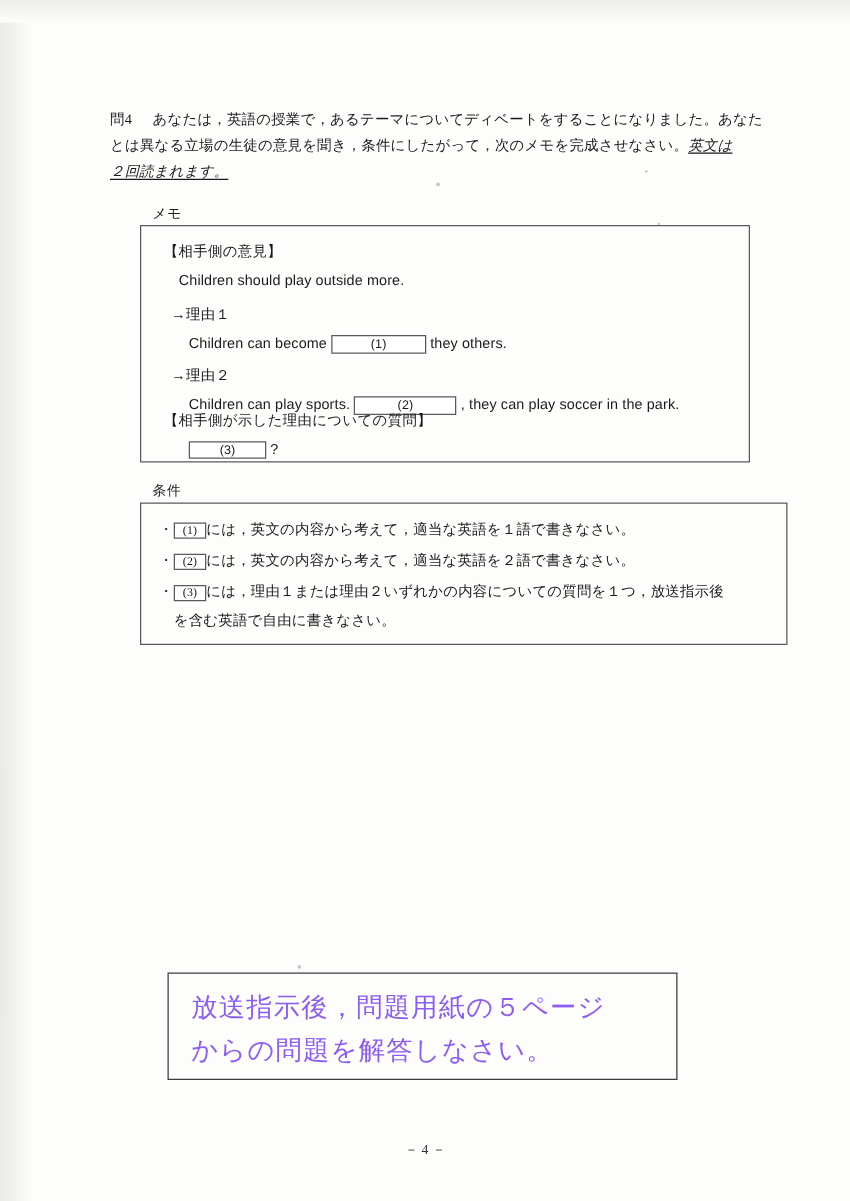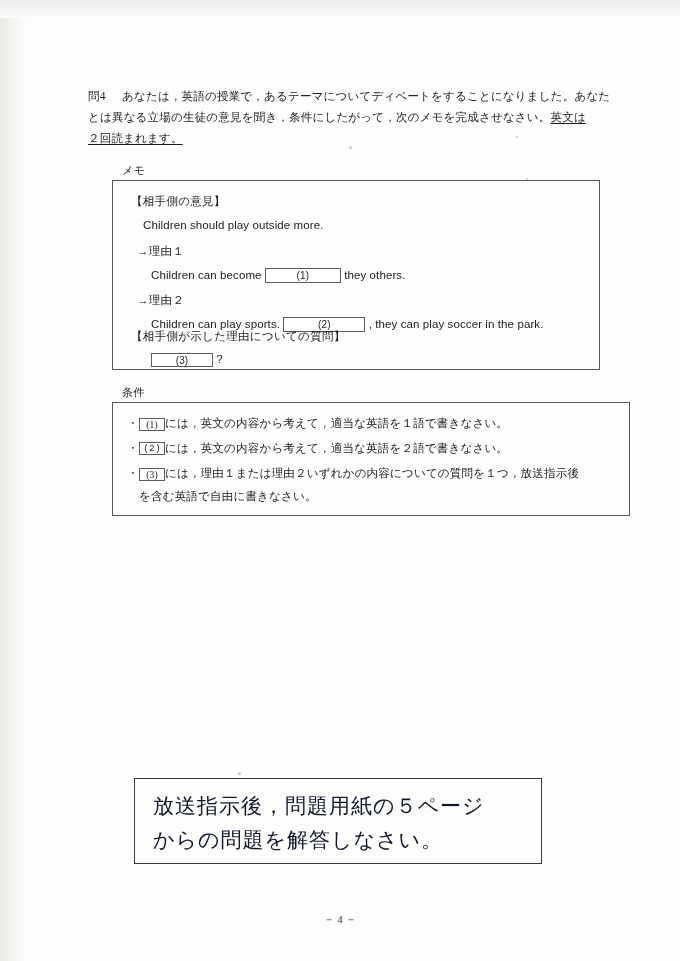--- a/index.html
+++ b/index.html
@@ -50,20 +50,21 @@
     display: inline-block;
     width: 34px;
   }
   .q-indent {
     display: inline-block;
     width: 0px;
   }
   .u-line {
     text-decoration: underline;
     text-underline-offset: 2px;
+    font-style: italic;
   }
 
   .section-label {
     position: absolute;
     font-size: 11px;
     letter-spacing: 0.5px;
     margin-left: 10px;
   }
 
   .boxed {
@@ -171,21 +172,21 @@
     border: 1px solid #3b3b3b;
   }
   .announce-text {
     position: absolute;
     left: 18px;
     top: 10px;
     width: 375px;
     font-size: 21px;
     line-height: 34px;
     letter-spacing: 1px;
-    color: #0f172a;
+    color: #8b5cf6;
     font-family: Liberation Serif, serif;
   }
 
   .page-num {
     position: absolute;
     left: 0;
     right: 0;
     top: 912px;
     text-align: center;
     font-size: 11px;
@@ -251,21 +252,21 @@
       </div>
     </div>
   </div>
 
   <div class="section-label" style="left:112px;top:385px;">条件</div>
 
   <div class="boxed cond-box">
     <div class="cond-item" style="left:14px;top:13px;">
       <span class="bullet">・</span><span class="num-sq">(1)</span><span>には，英文の内容から考えて，適当な英語を１語で書きなさい。</span>
     </div>
-    <div class="cond-item" style="left:14px;top:38px;font-family:Liberation Mono, monospace;">
+    <div class="cond-item" style="left:14px;top:38px;">
       <span class="bullet">・</span><span class="num-sq">(2)</span><span>には，英文の内容から考えて，適当な英語を２語で書きなさい。</span>
     </div>
     <div class="cond-item" style="left:14px;top:63px;">
       <span class="bullet">・</span><span class="num-sq">(3)</span><span>には，理由１または理由２いずれかの内容についての質問を１つ，放送指示後</span>
     </div>
     <div class="cond-cont" style="left:26px;top:86px;">を含む英語で自由に書きなさい。</div>
   </div>
 
   <div class="boxed announce-box">
     <div class="announce-text">

